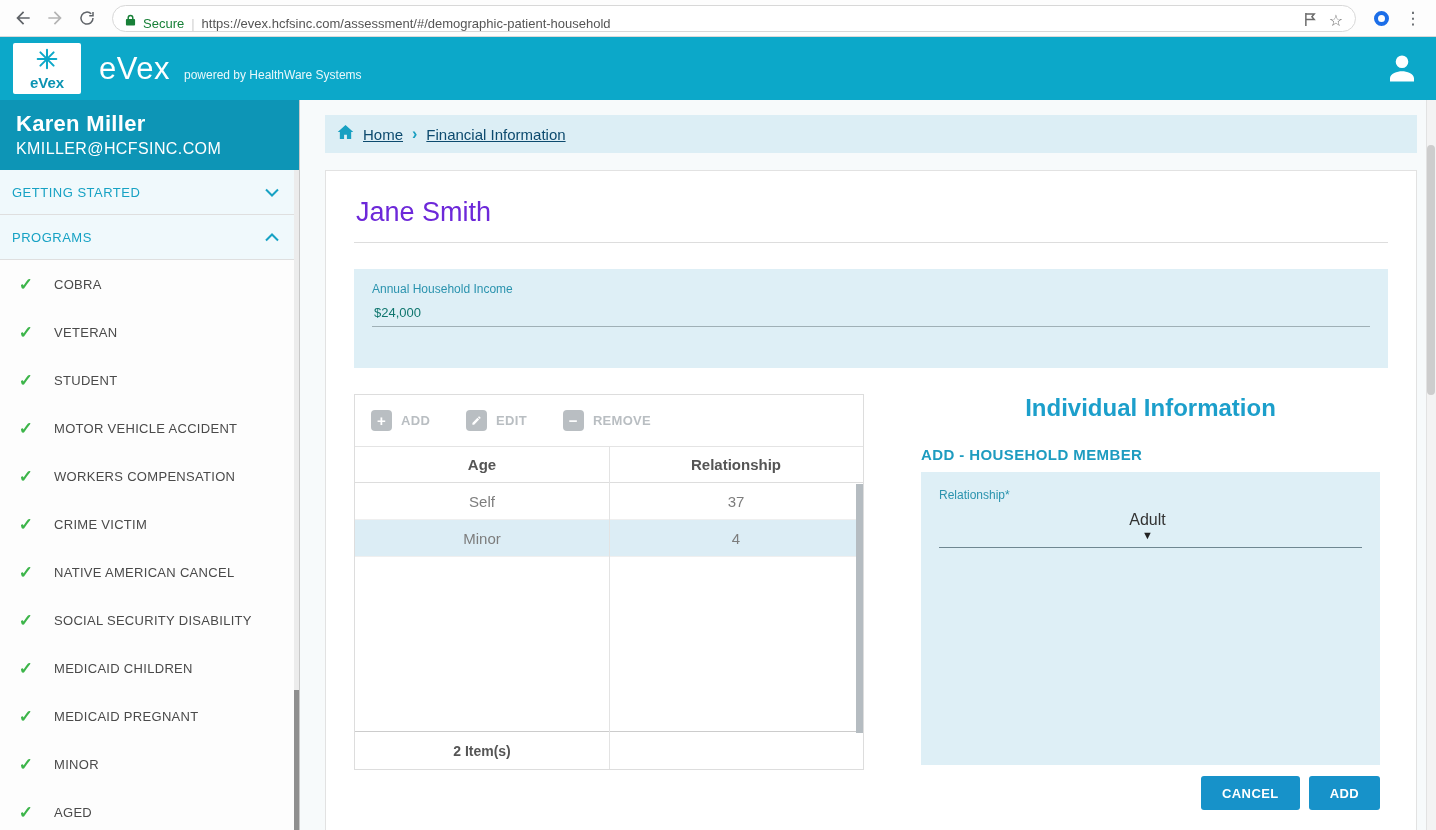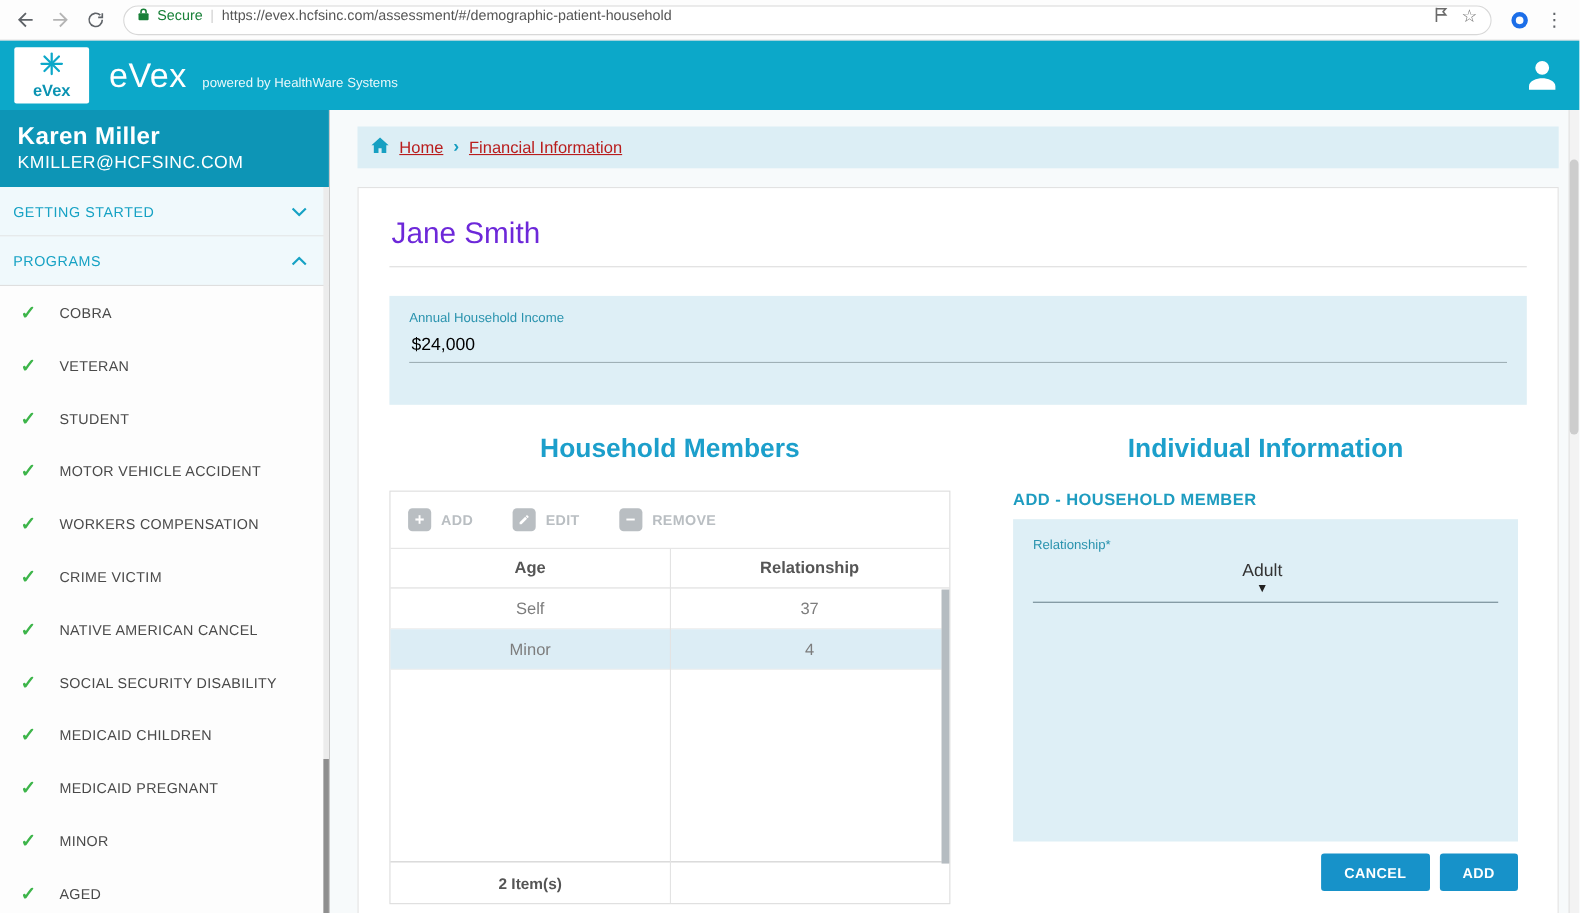--- a/index.html
+++ b/index.html
@@ -2,21 +2,21 @@
 <html><head>
 <meta charset="utf-8">
 <style>
   * { box-sizing: border-box; margin: 0; padding: 0; }
   html,body { width:1436px; height:830px; overflow:hidden; font-family:"Liberation Sans",sans-serif; background:#fff; }
   .stage { position:relative; width:1436px; height:830px; overflow:hidden; }
 
   
   .browser-bar { position:absolute; top:0; left:0; width:100%; height:37px; background:#fdfdfd; border-bottom:1px solid #d9d9d9; display:flex; align-items:center; padding:0 10px; gap:6px; }
   .nav-icon { width:26px; height:26px; display:flex; align-items:center; justify-content:center; flex:0 0 auto; }
-  .omnibox { flex:1 1 auto; height:27px; border:1px solid #d8d8d8; border-radius:14px; background:#fff; display:flex; align-items:flex-start; padding:0 12px; gap:7px; margin:0 6px; }
+  .omnibox { flex:1 1 auto; height:27px; border:1px solid #d8d8d8; border-radius:14px; background:#fff; display:flex; align-items:flex-end; padding:0 12px; gap:7px; margin:0 6px; }
   .secure-label { color:#188038; font-size:13px; }
   .omni-sep { color:#d0d0d0; font-size:13px; }
   .omni-url { color:#555; font-size:13px; flex:1 1 auto; white-space:nowrap; overflow:hidden; }
   .omni-right { display:flex; align-items:center; gap:12px; }
   .star-glyph { color:#6b6b6b; font-size:16px; line-height:1; }
   .ext-ring { width:15px; height:15px; border:4px solid #1c6ee8; border-radius:50%; }
   .menu-dots { color:#5f6368; font-size:17px; line-height:1; }
 
   
   .app-header { position:absolute; top:37px; left:0; width:100%; height:63px; background:#0CA8C9; display:flex; align-items:flex-start; }
@@ -39,30 +39,30 @@
   .check { color:#3DB54A; font-size:17px; font-weight:bold; width:20px; text-align:center; }
   .sidebar-scrollbar { position:absolute; right:0; top:70px; width:5px; height:660px; background:#ececec; }
   .sidebar-scrollbar .thumb { position:absolute; bottom:0; left:0; width:5px; height:140px; background:#8f8f8f; }
 
   
   .main { position:absolute; top:100px; left:300px; width:1136px; height:730px; background:#f7fafb; overflow:hidden; }
   .main-scrollbar { position:absolute; right:0; top:0; width:10px; height:730px; background:#f3f3f3; border-left:1px solid #e2e2e2; }
   .main-scrollbar .thumb { position:absolute; top:45px; right:1px; width:8px; height:250px; background:#cdcdcd; border-radius:4px; }
 
   .breadcrumb { margin:15px 19px 0 25px; height:38px; background:#DCEEF5; display:flex; align-items:center; padding:0 12px; gap:9px; }
-  .crumb { color:#b91c1c; font-size:15px; text-decoration:underline; cursor:pointer; }
+  .crumb { color:#0c4a6e; font-size:15px; text-decoration:underline; cursor:pointer; }
   .crumb-sep { color:#189EC0; font-size:16px; font-weight:bold; }
 
   .card { margin:17px 19px 0 25px; background:#fff; border:1px solid #e2e2e2; height:662px; padding:26px 28px 0 28px; }
   .patient-name { color:#6d28d9; font-size:27px; font-weight:400; margin:0 0 14px 2px; }
   .title-rule { border:none; border-top:1px solid #ddd; }
 
   .income-panel { margin-top:26px; background:#DEEFF6; padding:13px 18px 0 18px; height:99px; }
   .field-label { color:#2A93AE; font-size:12px; }
-  .income-value { color:#000000; font-size:16px; padding:9px 0 6px 2px; border-bottom:1px solid #9fb0b6; cursor:text; }
+  .income-value { color:#0f766e; font-size:13px; padding:9px 0 6px 2px; border-bottom:1px solid #9fb0b6; cursor:text; }
 
   .columns { display:flex; margin-top:26px; }
   .col-left { width:510px; flex:0 0 auto; }
   .col-gap { width:26px; flex:0 0 auto; }
   .col-right { width:490px; flex:0 0 auto;padding-left:31px; }
   .section-title { color:#1C9FCB; font-size:24px; font-weight:700; text-align:center; line-height:28px; margin-bottom:24px; }
 
   .table-card { position:relative; border:1px solid #ddd; background:#fff; }
   .toolbar { height:52px; display:flex; align-items:center; padding:0 16px; gap:36px; border-bottom:1px solid #e4e4e4; }
   .tool-btn { display:flex; align-items:center; gap:9px; color:#b9bec2; font-size:13px; font-weight:bold; letter-spacing:0.3px; cursor:default; }
@@ -251,21 +251,20 @@
       <h1 class="patient-name">Jane Smith</h1>
       <hr class="title-rule">
 
       <div class="income-panel">
         <div class="field-label">Annual Household Income</div>
         <div class="income-value">$24,000</div>
       </div>
 
       <div class="columns">
         <div class="col-left">
-          <h2 class="section-title">Household Members</h2>
           <div class="table-card">
             <div class="toolbar">
               <div class="tool-btn">
                 <span class="tool-icon">+</span>
                 <span>ADD</span>
               </div>
               <div class="tool-btn">
                 <span class="tool-icon">
                   <svg width="11" height="11" viewBox="0 0 24 24">
                       <path d="M3 17.2V21h3.8L17.8 10 14 6.2 3 17.2zM20.7 7.1a1 1 0 0 0 0-1.4l-2.4-2.4a1 1 0 0 0-1.4 0l-1.8 1.8 3.8 3.8 1.8-1.8z" fill="#fff"></path>

